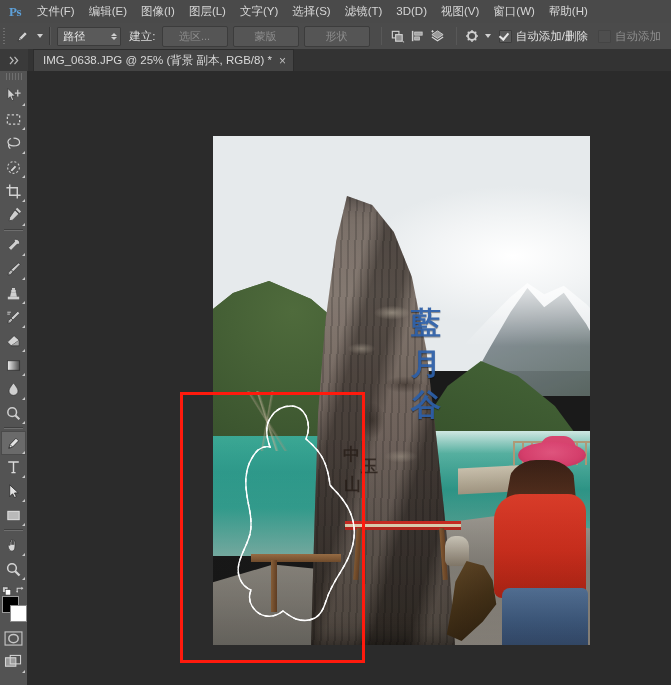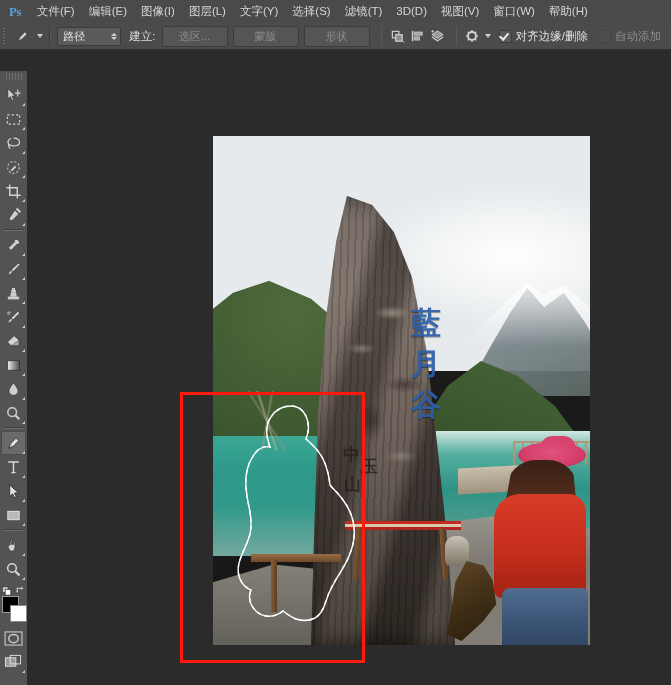--- a/index.html
+++ b/index.html
@@ -594,29 +594,41 @@
             <path d="M11.5 11.5 L12.8 12.8"></path>
           <path d="M12.8 3.2 L11.5 4.5"></path>
             <path d="M4.5 11.5 L3.2 12.8"></path>
         </g>
       </svg>
     </div>
     <div class="caret-down" style="margin-right:8px;"></div>
 
     <div class="checkwrap">
       <span class="cbox checked"></span>
-      <span class="cb-label">对齐边缘/删除</span>
+      <span class="cb-label">自动添加/删除</span>
     </div>
 
     <div class="checkwrap">
       <span class="cbox disabled"></span>
       <span class="cb-label dim">自动添加</span>
     </div>
   </div>
 
+  <div class="tabbar">
+    <div class="dock-expander">
+      <svg width="11" height="9" viewBox="0 0 12 10">
+        <path d="M1 1 L4.5 5 L1 9" fill="none" stroke="#b9b9b9" stroke-width="1.4"></path>
+        <path d="M6 1 L9.5 5 L6 9" fill="none" stroke="#b9b9b9" stroke-width="1.4"></path>
+      </svg>
+    </div>
+    <div class="doc-tab">
+      <span class="title">IMG_0638.JPG @ 25% (背景 副本, RGB/8) *</span>
+      <span class="closex">×</span>
+    </div>
+  </div>
 
   <div class="toolbar">
     <div class="tb-grip"></div>
 
     <div class="tool">
       <svg width="17" height="17" viewBox="0 0 18 18">
         <path d="M3 1.5 L3 12.5 L5.6 10.2 L7.3 14.4 L9.1 13.6 L7.4 9.6 L10.8 9.4 Z" fill="#cfcfcf" stroke="#2f2f2f" stroke-width="0.7"></path>
         <path d="M13.5 3 L13.5 10 M10.5 6.5 L16.5 6.5" stroke="#cfcfcf" stroke-width="1.3"></path>
       </svg>
       <span class="tri"></span>

